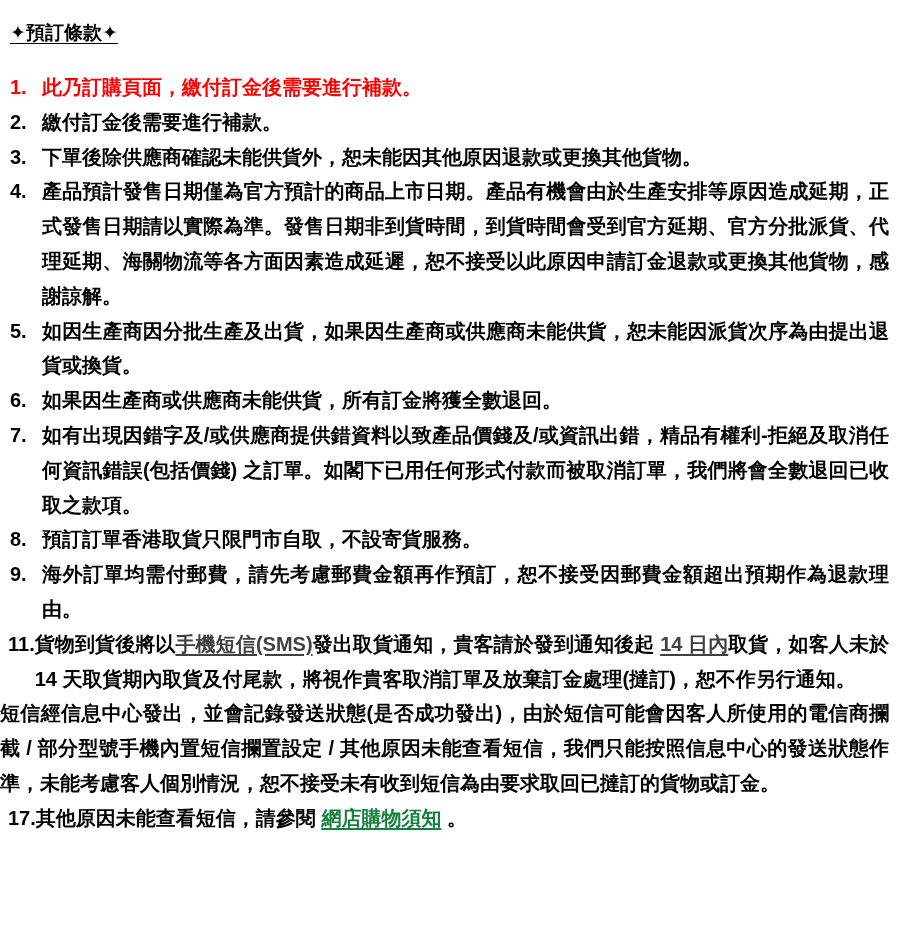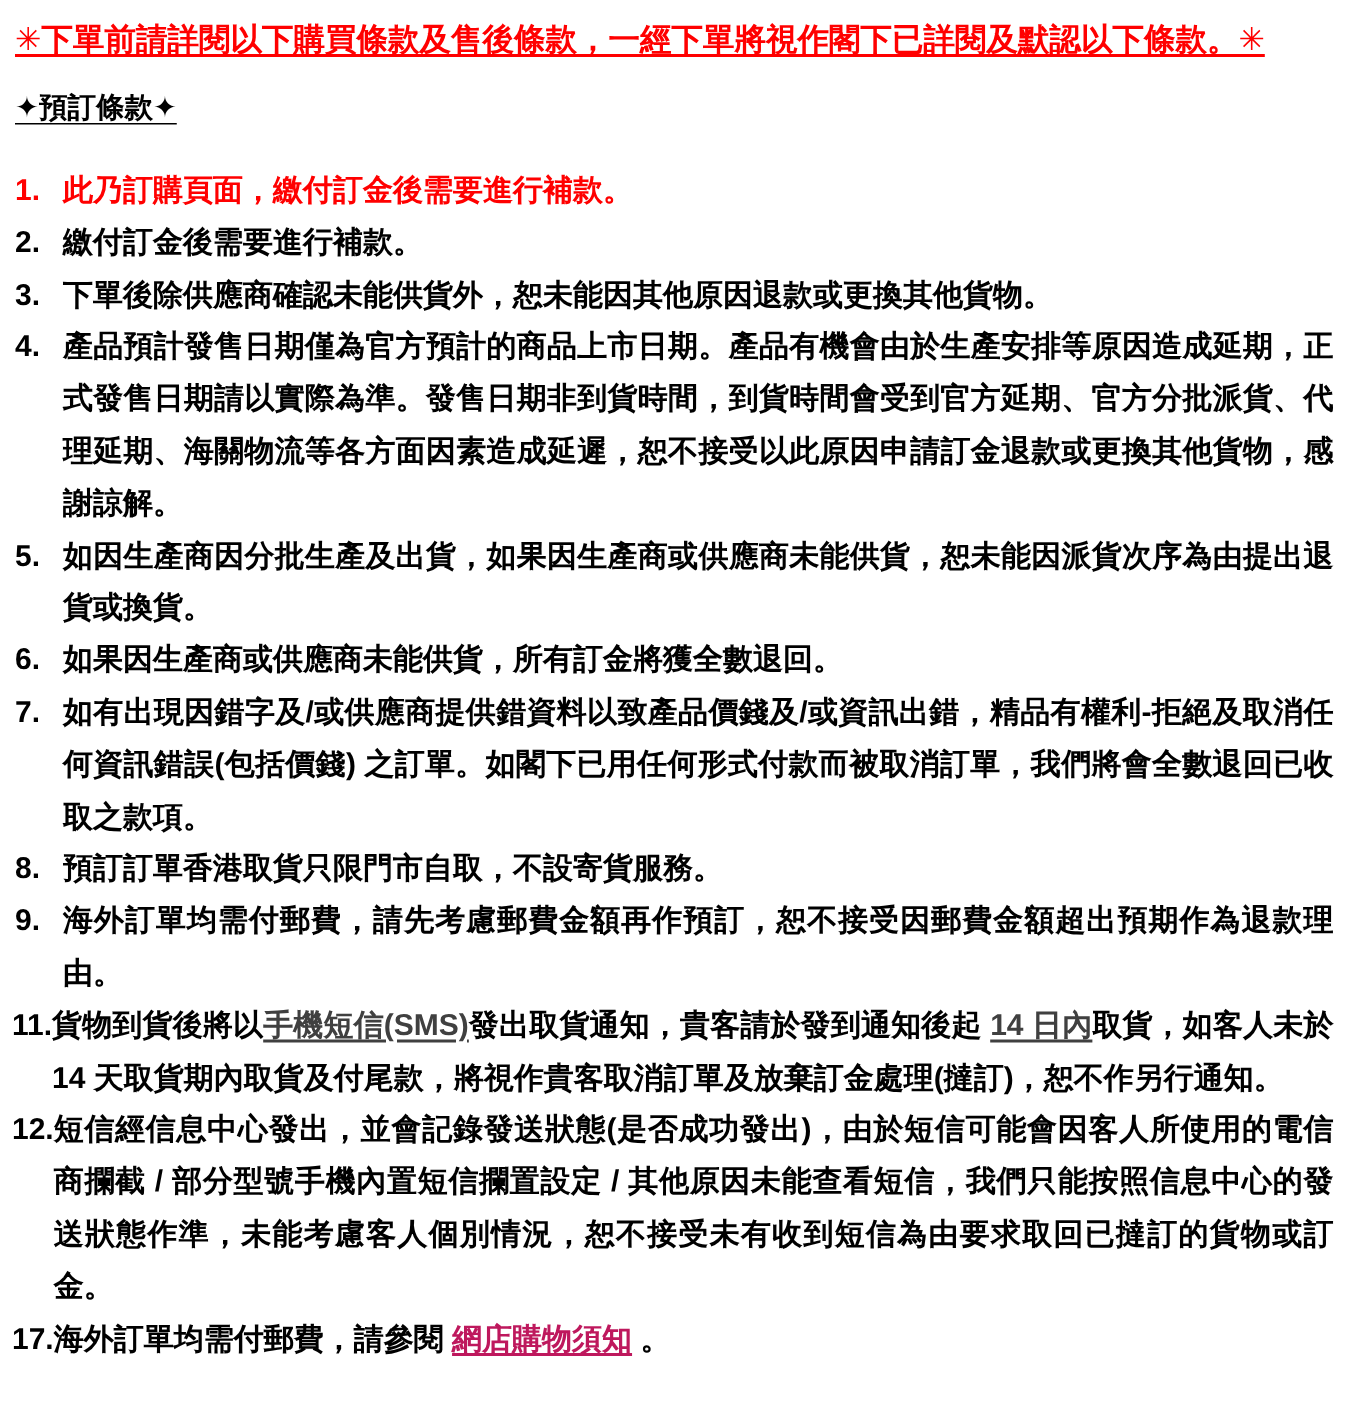--- a/index.html
+++ b/index.html
@@ -54,32 +54,31 @@
     text-align: justify;
   }
 
   .red { color: #ff0000; }
   .red-u {
     color: #404040;
     text-decoration: underline;
     text-underline-offset: 3px;
   }
   .link {
-    color: #be185d;
+    color: #15803d;
     text-decoration: underline;
     text-underline-offset: 3px;
     cursor: pointer;
   }
 </style>
 </head>
 <body>
 
 <div class="page">
 
-  <div class="title">✳下單前請詳閱以下購買條款及售後條款，一經下單將視作閣下已詳閱及默認以下條款。✳</div>
 
   <div class="section-header">
     <span>✦預訂條款✦</span>
   </div>
 
   <div class="terms-list">
 
     <div class="item d1 red">
       <span class="num">1.</span>
       <span class="body">此乃訂購頁面，繳付訂金後需要進行補款。</span>
@@ -125,23 +124,22 @@
       <span class="body">海外訂單均需付郵費，請先考慮郵費金額再作預訂，恕不接受因郵費金額超出預期作為退款理由。</span>
     </div>
 
 
     <div class="item d2">
       <span class="num">11.</span>
       <span class="body"><span>貨物到貨後將以</span><span class="red-u">手機短信(SMS)</span><span>發出取貨通知，貴客請於發到通知後起 </span><span class="red-u">14 日內</span><span>取貨，如客人未於 14 天取貨期內取貨及付尾款，將視作貴客取消訂單及放棄訂金處理(撻訂)，恕不作另行通知。</span></span>
     </div>
 
     <div class="item d2">
-      <span class="num">12.</span>
       <span class="body">短信經信息中心發出，並會記錄發送狀態(是否成功發出)，由於短信可能會因客人所使用的電信商攔截 / 部分型號手機內置短信攔置設定 / 其他原因未能查看短信，我們只能按照信息中心的發送狀態作準，未能考慮客人個別情況，恕不接受未有收到短信為由要求取回已撻訂的貨物或訂金。</span>
     </div>
 
     <div class="item d2">
       <span class="num">17.</span>
-      <span class="body"><span>海外訂單均需付郵費，請參閱 </span><span class="link">網店購物須知</span><span> 。</span></span>
+      <span class="body"><span>其他原因未能查看短信，請參閱 </span><span class="link">網店購物須知</span><span> 。</span></span>
     </div>
 
   </div>
 </div>
 
 </body></html>

